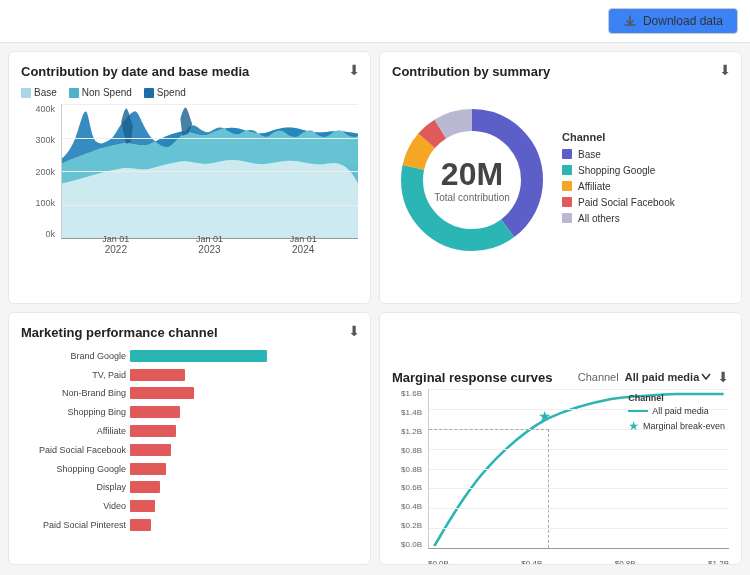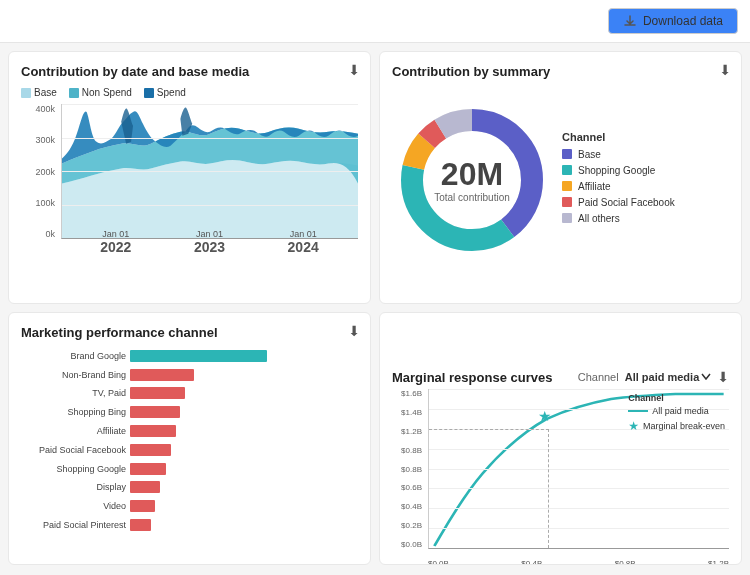--- a/index.html
+++ b/index.html
@@ -113,21 +113,21 @@
       right: 0;
       bottom: 4px;
       height: 20px;
       display: flex;
       justify-content: space-around;
       font-size: 9px;
       color: #555;
       align-items: flex-end;
     }
     .xaxis-label { text-align: center; }
-    .chart1-label { font-weight: 700; font-size: 14px; }
+    .chart1-label { font-weight: 400; font-size: 10px; }
 
     
     .chart2-inner {
       display: flex;
       align-items: center;
       gap: 10px;
       height: 185px;
     }
     .donut-container {
       position: relative;
@@ -410,29 +410,29 @@
     <div class="card-title">Marketing performance channel</div>
     <div class="card-download-icon">⬇</div>
     <div class="bar-chart">
       <div class="bar-row">
         <div class="bar-label">Brand Google</div>
         <div class="bar-track">
             <div class="bar-fill" style="width:60%;background:#2cb5b5;"></div>
           </div>
       </div>
       <div class="bar-row">
+        <div class="bar-label">TV, Paid</div>
+        <div class="bar-track">
+            <div class="bar-fill" style="width:24%;background:#e05a5a;"></div>
+          </div>
+      </div>
+      <div class="bar-row">
         <div class="bar-label">Non-Brand Bing</div>
         <div class="bar-track">
             <div class="bar-fill" style="width:28%;background:#e05a5a;"></div>
-          </div>
-      </div>
-      <div class="bar-row">
-        <div class="bar-label">TV, Paid</div>
-        <div class="bar-track">
-            <div class="bar-fill" style="width:24%;background:#e05a5a;"></div>
           </div>
       </div>
       <div class="bar-row">
         <div class="bar-label">Shopping Bing</div>
         <div class="bar-track">
             <div class="bar-fill" style="width:22%;background:#e05a5a;"></div>
           </div>
       </div>
       <div class="bar-row">
         <div class="bar-label">Affiliate</div>

